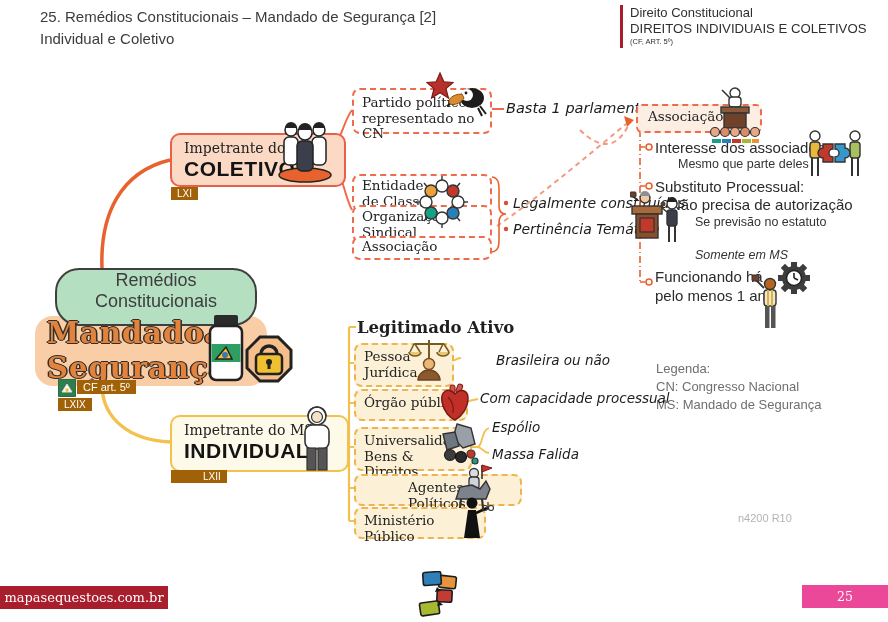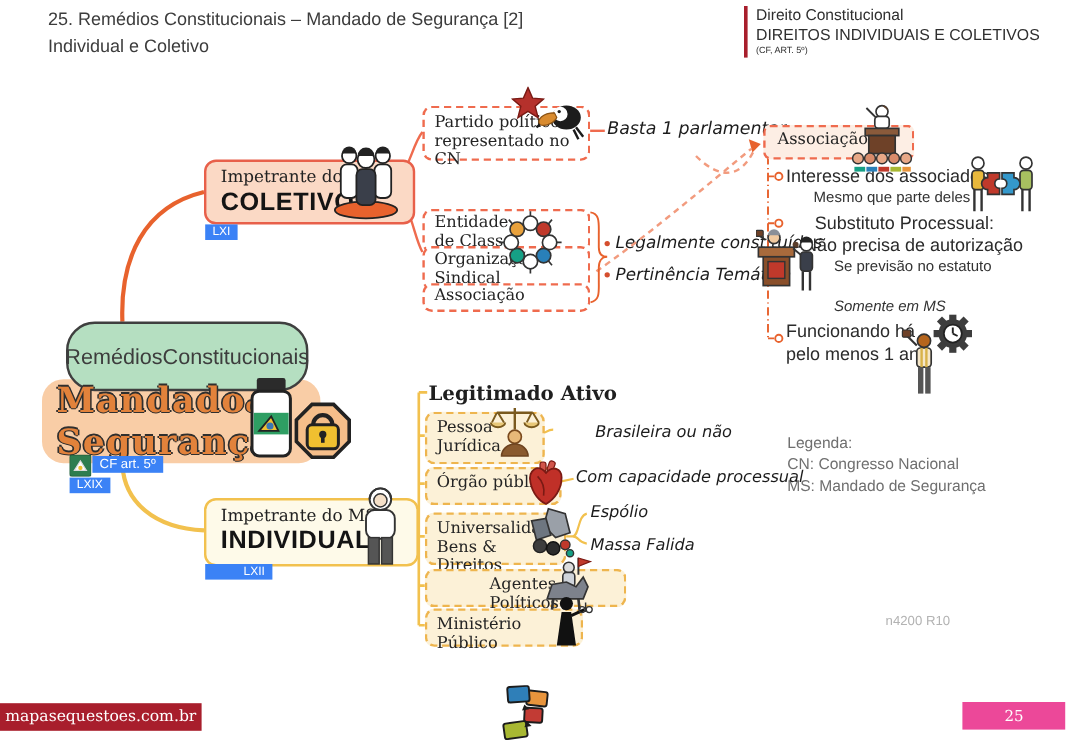--- a/index.html
+++ b/index.html
@@ -10,29 +10,29 @@
   .hand{font-family:"DejaVu Sans", sans-serif;font-style:italic;color:#1c1c1c;}
   
   .page-title{left:40px;top:6px;font-size:15px;color:#3c3c3c;line-height:22px;}
   .hdr-bar{left:620px;top:5px;width:3px;height:43px;background:#a81e2c;}
   .hdr-right{left:630px;top:5px;color:#2f2f2f;line-height:16px;}
   .hdr-right .l1{font-size:13px;}
   .hdr-right .l2{font-size:13.2px;}
   .hdr-right .l3{font-size:7.5px;line-height:10px;}
   
   .group-box{left:55px;top:268px;width:198px;height:54px;background:#b5dfc1;border:2.5px solid #3f3f3f;
-             border-radius:24px;display:flex;flex-direction:row;align-items:center;justify-content:center;
+             border-radius:24px;display:flex;flex-direction:column;align-items:center;justify-content:flex-start;
              font-size:18px;color:#3d3d3d;line-height:21px;z-index:3;}
   .central-box{left:35px;top:316px;width:232px;height:70px;background:#f9cda6;border-radius:18px;z-index:2;}
   .central-title{left:47px;top:318px;z-index:4;font-family:"DejaVu Serif", serif;font-weight:bold;
                  color:#e2823b;line-height:30px;
                  text-shadow:-1.4px 0 #2f2f2f,1.4px 0 #2f2f2f,0 -1.4px #2f2f2f,0 1.4px #2f2f2f;}
   .central-title .big{font-size:29px;letter-spacing:1px;}
   .central-title .mid{font-size:17px;}
-  .tag{background:#3b82f6;color:#ffffff;font-size:11px;padding:1px 6px;z-index:4;text-align:center;}
+  .tag{background:#a16207;color:#ffffff;font-size:11px;padding:1px 6px;z-index:4;text-align:center;}
   
   .coletivo-box{left:170px;top:133px;width:160px;height:50px;background:#fbd9c5;border:2.5px solid #e8604a;
                 border-radius:10px;padding-left:12px;z-index:3;}
   .individual-box{left:170px;top:415px;width:163px;height:53px;background:#fefae9;border:2.5px solid #f2c14e;
                   border-radius:10px;padding-left:12px;z-index:3;}
   .node-top{font-family:"DejaVu Serif", serif;font-size:14px;color:#222;margin-top:5px;}
   .node-main{font-size:21px;font-weight:800;letter-spacing:.5px;color:#141414;margin-top:1px;}
   .dashed-red{border:2px dashed #ef6b4e;border-radius:8px;background:#fff;z-index:3;}
   .dashed-red-fill{border:2px dashed #ef6b4e;border-radius:6px;background:#fdeee4;z-index:3;}
   .dashed-yellow{border:2px dashed #eeb54e;border-radius:8px;background:#fcf1d7;z-index:3;}
@@ -228,21 +228,21 @@
     <line x1="6" y1="30" x2="6" y2="48" stroke="#333" stroke-width="2"></line>
       <line x1="12" y1="30" x2="12" y2="48" stroke="#333" stroke-width="2"></line>
     <circle cx="49" cy="8" r="5" fill="#fff" stroke="#333" stroke-width="1.4"></circle>
     <rect x="44" y="14" width="10" height="16" rx="3" fill="#a8c060" stroke="#333" stroke-width="1.4"></rect>
     <line x1="46" y1="30" x2="46" y2="48" stroke="#333" stroke-width="2"></line>
       <line x1="52" y1="30" x2="52" y2="48" stroke="#333" stroke-width="2"></line>
     <path d="M17,16 h10 v5 a4,4 0 0 0 0,8 v5 h-10 v-4 a4,4 0 0 1 0,-10 Z" fill="#c0392b" stroke="#333" stroke-width="1.4"></path>
     <path d="M29,16 h10 v4 a4,4 0 0 1 0,10 v4 h-10 v-5 a4,4 0 0 0 0,-8 Z" fill="#3498cb" stroke="#333" stroke-width="1.4"></path>
   </svg>
 
-  <div class="abs rc-item" style="left:655px;top:178px;margin-left:24px;">Substituto Processual:</div>
+  <div class="abs rc-item" style="left:655px;top:178px;">Substituto Processual:</div>
   <svg class="abs icon" width="54" height="56" style="left:630px;top:190px;">
     <circle cx="15" cy="8" r="5" fill="#f0c9a0" stroke="#333" stroke-width="1.4"></circle>
     <path d="M10,6 a5,5 0 0 1 10,0" fill="#8a8f98"></path>
     <line x1="8" y1="10" x2="2" y2="6" stroke="#333" stroke-width="1.6"></line>
     <rect x="0" y="2" width="6" height="5" rx="1" fill="#6e4128" stroke="#333"></rect>
     <rect x="2" y="16" width="30" height="8" fill="#a86a3c" stroke="#333" stroke-width="1.4"></rect>
     <rect x="6" y="24" width="22" height="24" fill="#8a4f2a" stroke="#333" stroke-width="1.4"></rect>
     <rect x="10" y="28" width="14" height="14" fill="#c0392b" stroke="#333" stroke-width="1.2"></rect>
     <circle cx="42" cy="14" r="5" fill="#fff" stroke="#333" stroke-width="1.4"></circle>
     <path d="M37,12 a5,5 0 0 1 10,0" fill="#222"></path>

